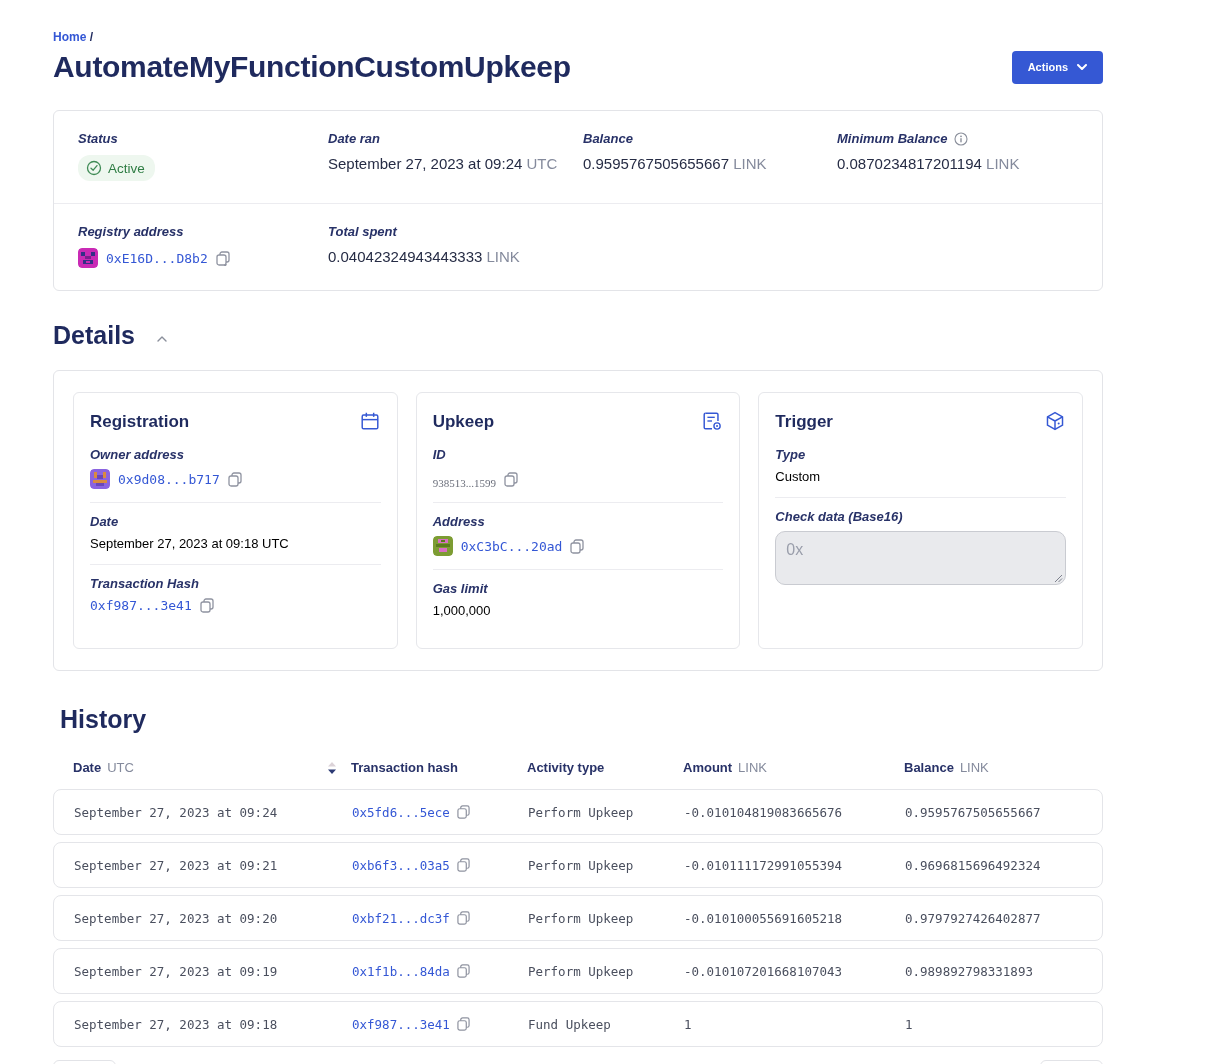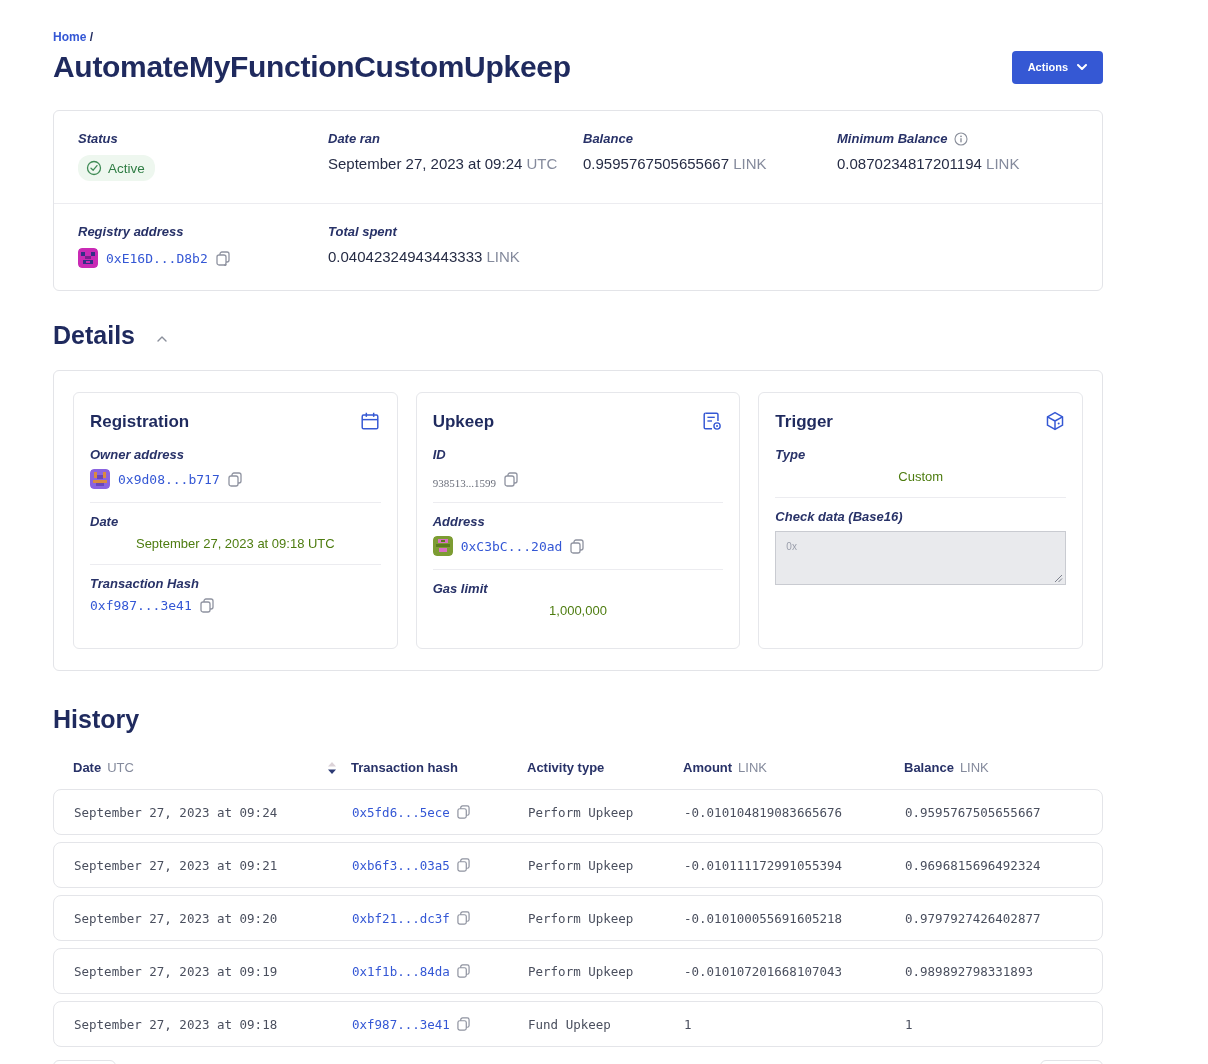--- a/index.html
+++ b/index.html
@@ -49,26 +49,26 @@
   .section-head h2 { font-size: 25px; font-weight: bold; color: #1f2a5e; }
 
   
   .details-card { border: 1px solid #e3e4e8; border-radius: 6px; padding: 21px 19px; display: flex; gap: 18px; margin-bottom: 34px; }
   .mini-card { border: 1px solid #e6e7eb; border-radius: 6px; background: #fff; width: 325px; min-height: 226px; padding: 17px 16px; }
   .mini-card .card-head { display: flex; align-items: flex-end; justify-content: space-between; margin-bottom: 4px; }
   .mini-card .card-title { font-size: 17px; font-weight: bold; color: #1f2a5e; }
   .field { padding: 11px 0 13px; }
   .field + .field { border-top: 1px solid #ececf0; }
   .field .f-label { font-size: 13px; margin-bottom: 7px; }
-  .field .plain-value { font-size: 13px; color: #4d7c0f; text-align: center; }
+  .field .plain-value { font-size: 13px; color: #000000; }
   .check-wrap { position: relative; margin-top: 4px; }
   .check-textarea {
     width: 100%; height: 54px; resize: none;
-    background: #e9eaed; border: 1px solid #c9cbd1; border-radius: 0;
-    padding: 9px 10px; font-size: 10px; font-family: "Liberation Sans", sans-serif;
+    background: #e9eaed; border: 1px solid #c9cbd1; border-radius: 10px;
+    padding: 9px 10px; font-size: 16px; font-family: "Liberation Sans", sans-serif;
     color: #3a3f50;
   }
   .check-textarea::placeholder { color: #9a9eab; }
   .resize-grip { position: absolute; right: 3px; bottom: 6px; pointer-events: none; }
 
   
   .tbl-header {
     display: grid; grid-template-columns: 278px 176px 156px 221px 1fr;
     padding: 0 20px; margin-bottom: 14px; align-items: center;
   }
@@ -300,21 +300,21 @@
           <textarea class="check-textarea" disabled="" placeholder="0x" style=""></textarea>
           <svg class="resize-grip" width="9" height="9" viewBox="0 0 9 9">
             <line x1="1" y1="8" x2="8" y2="1" stroke="#7d818d" stroke-width="1"></line>
             <line x1="4.5" y1="8" x2="8" y2="4.5" stroke="#7d818d" stroke-width="1"></line>
           </svg>
         </div>
       </div>
     </div>
   </section>
 
-  <div class="section-head" style="margin:34px 0 26px;">
+  <div class="section-head" style="margin:34px 7px 26px;">
     <h2>History</h2>
   </div>
 
   <div>
     <div class="tbl-header">
       <div class="th">
         <span>Date</span>
         <span class="suffix">UTC</span>
         <button class="sort-btn">
           <svg width="10" height="14" viewBox="0 0 10 14">

